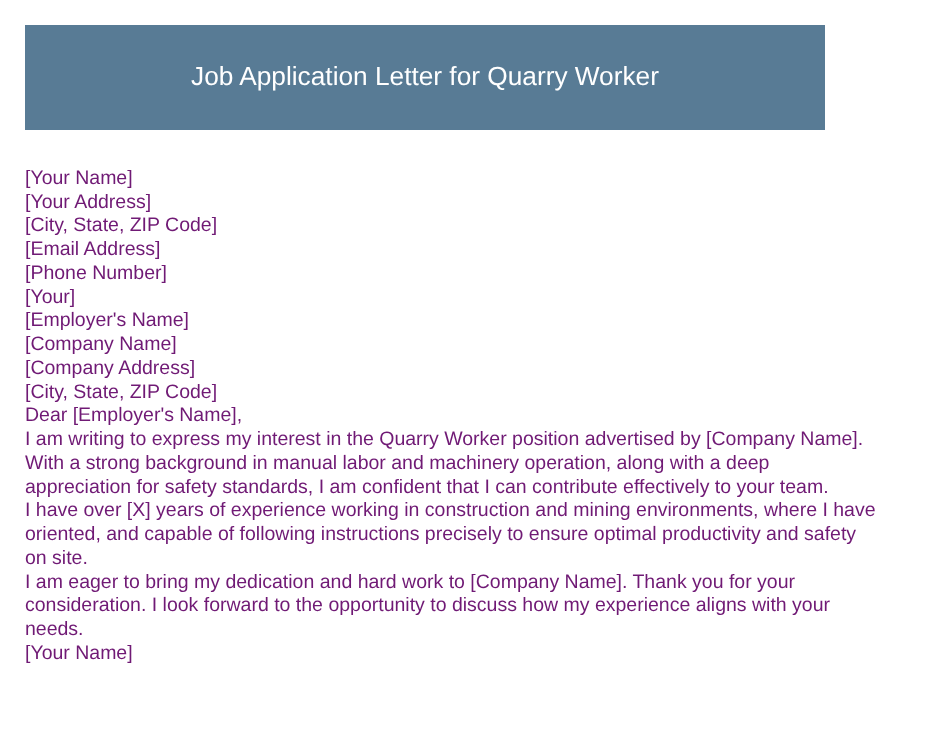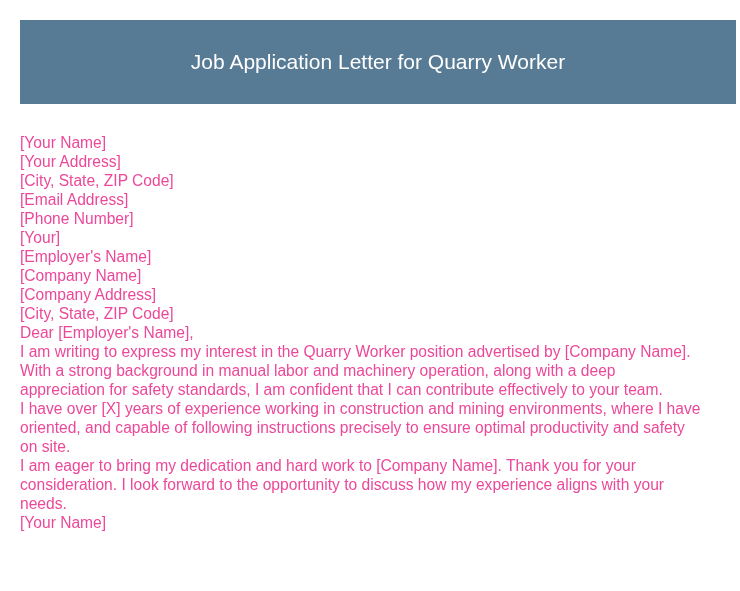--- a/index.html
+++ b/index.html
@@ -11,40 +11,40 @@
       width: 740px;
       height: 591px;
       position: relative;
       overflow: hidden;
       font-family: "Liberation Sans", "DejaVu Sans", sans-serif;
     }
     .header {
       position: absolute;
       left: 20px;
       top: 20px;
-      width: 716px;
+      width: 640px;
       height: 84px;
       background: #587b95;
       display: flex;
       align-items: center;
       justify-content: center;
     }
     .header-title {
       color: #ffffff;
       font-size: 21px;
       font-weight: normal;
       margin: 0;
       letter-spacing: 0px;
     }
     .letter {
       position: absolute;
       left: 20px;
       top: 133px;
       width: 700px;
-      color: #ec4899;
+      color: #701a75;
       font-size: 15.6px;
       line-height: 19px;
     }
     .letter .line {
       display: block;
       margin: 0;
       white-space: nowrap;
     }
     .letter .para {
       display: block;

